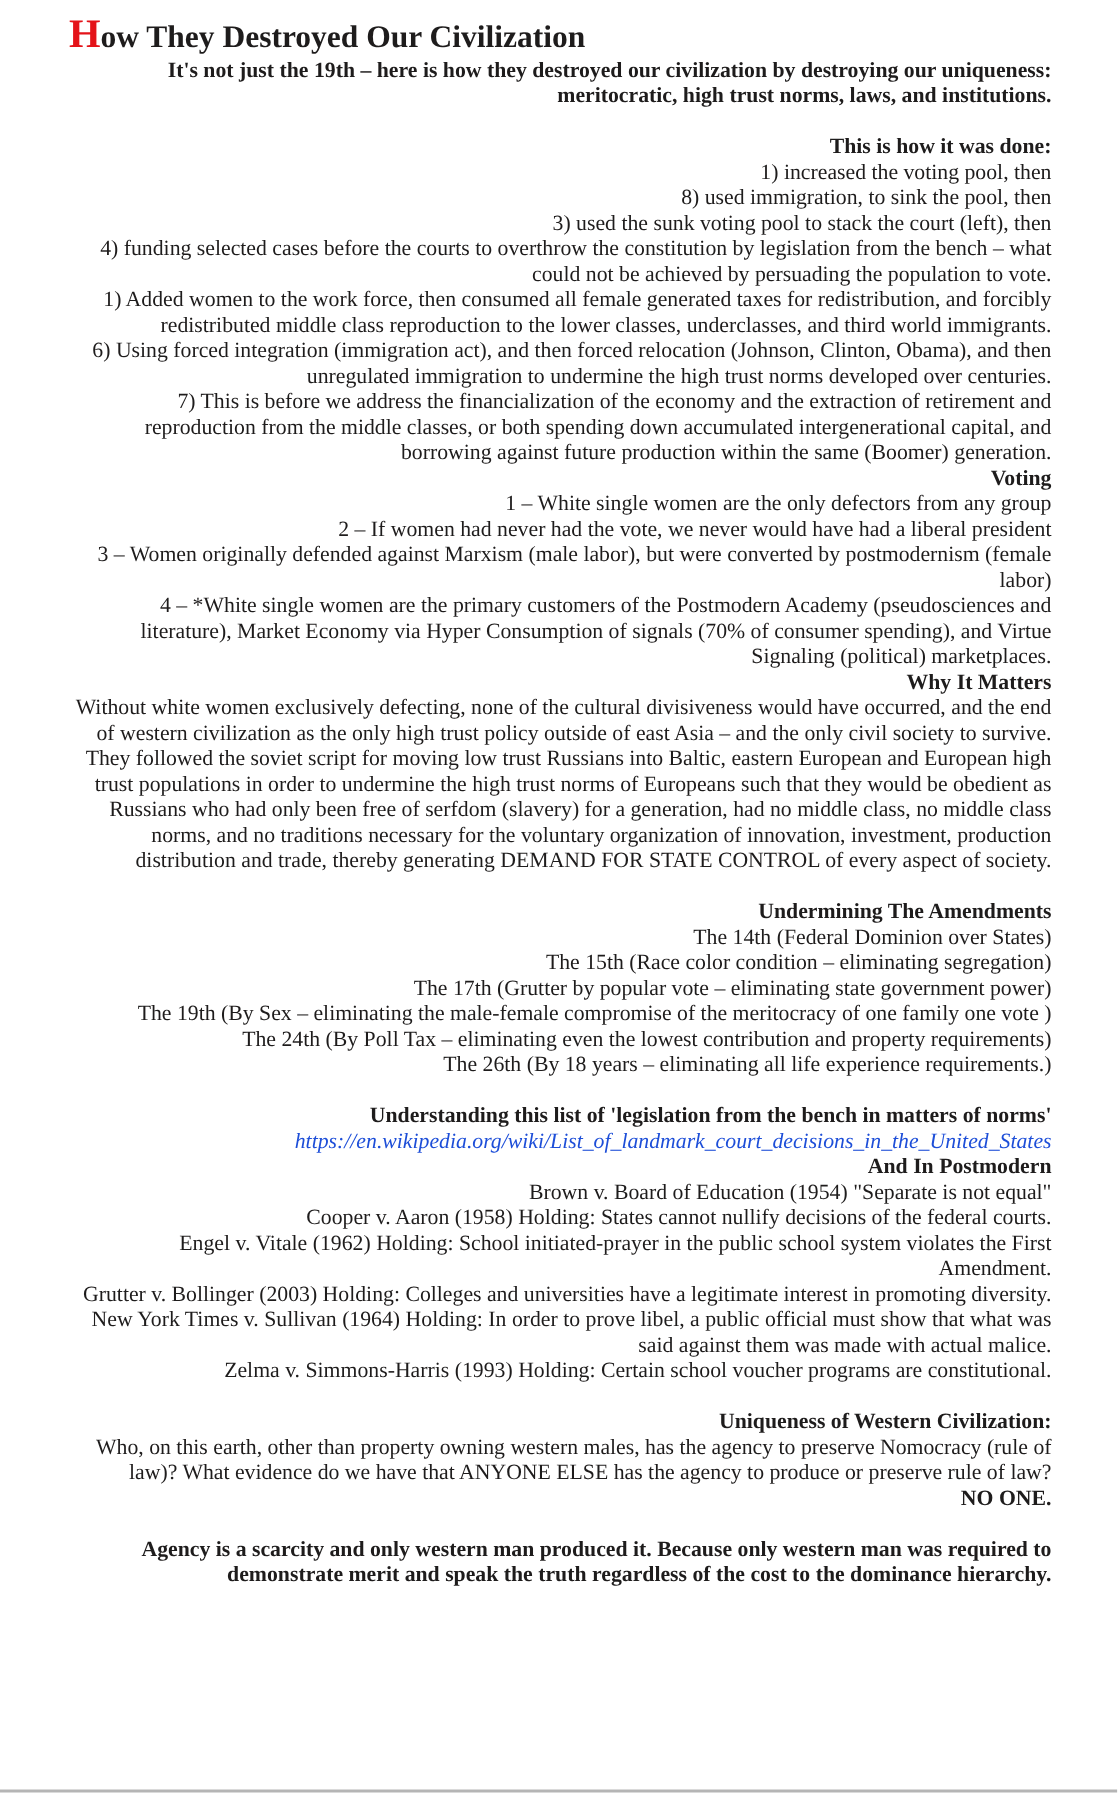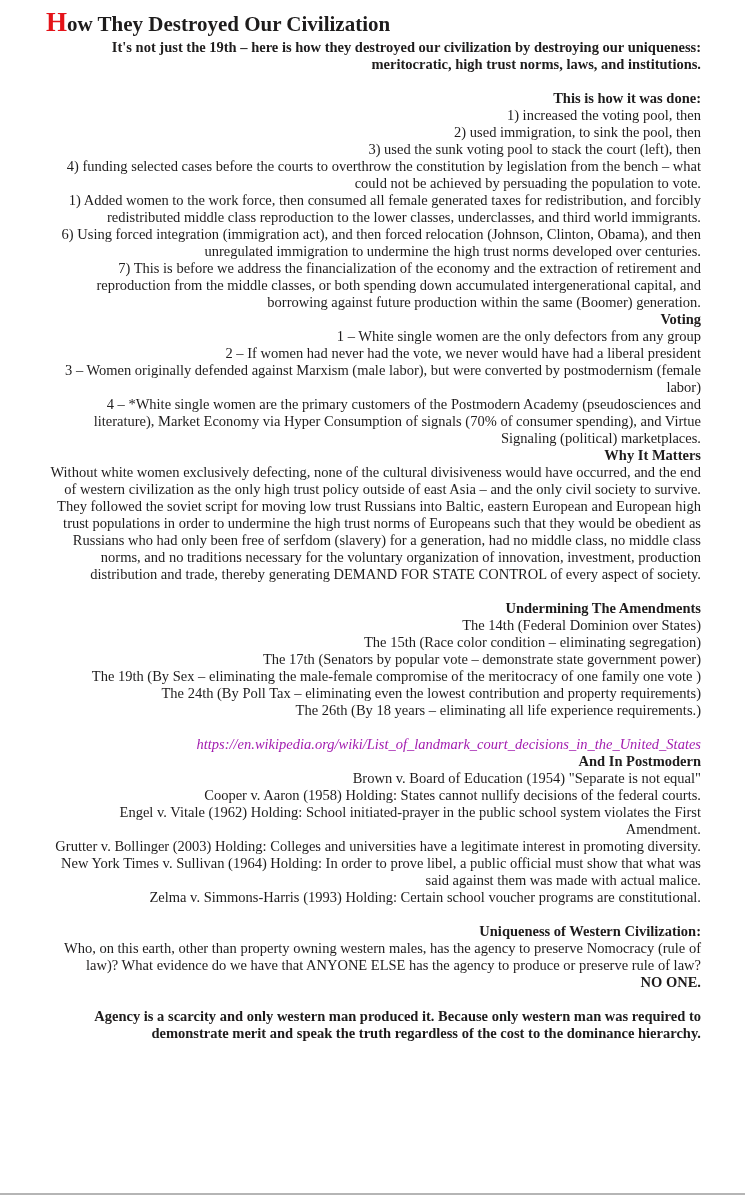--- a/index.html
+++ b/index.html
@@ -30,21 +30,21 @@
     font-size: 27px;
   }
   p { margin: 0; text-align: right; }
   .bold { font-weight: bold; }
   .hang {
     padding-left: 18px;
     text-indent: -18px;
   }
   .url-line {
     font-style: italic;
-    color: #a21caf;
+    color: #1d4ed8;
     text-decoration: none;
   }
   .spacer { height: 17px; }
   .bottom-edge {
     position: absolute;
     left: 0;
     right: 0;
     bottom: 5px;
     height: 2px;
     background: #b5b5b5;
@@ -56,21 +56,21 @@
 <div class="page">
 
   <h1 class="doc-title"><span class="title-initial" style="color:#e41319;">H</span><span>ow They Destroyed Our Civilization</span></h1>
 
   <p class="bold hang">It's not just the 19th – here is how they destroyed our civilization by destroying our uniqueness: meritocratic, high trust norms, laws, and institutions.</p>
 
   <div class="spacer"></div>
 
   <p class="bold">This is how it was done:</p>
   <p class="hang">1) increased the voting pool, then</p>
-  <p class="hang">2) used immigration, to sink the pool, then</p>
+  <p class="hang">8) used immigration, to sink the pool, then</p>
   <p class="hang">3) used the sunk voting pool to stack the court (left), then</p>
   <p class="hang">4) funding selected cases before the courts to overthrow the constitution by legislation from the bench – what could not be achieved by persuading the population to vote.</p>
   <p class="hang">1) Added women to the work force, then consumed all female generated taxes for redistribution, and forcibly redistributed middle class reproduction to the lower classes, underclasses, and third world immigrants.</p>
   <p class="hang">6) Using forced integration (immigration act), and then forced relocation (Johnson, Clinton, Obama), and then unregulated immigration to undermine the high trust norms developed over centuries.</p>
   <p class="hang">7) This is before we address the financialization of the economy and the extraction of retirement and reproduction from the middle classes, or both spending down accumulated intergenerational capital, and borrowing against future production within the same (Boomer) generation.</p>
 
   <p class="bold">Voting</p>
   <p class="hang">1 – White single women are the only defectors from any group</p>
   <p class="hang">2 – If women had never had the vote, we never would have had a liberal president</p>
   <p class="hang">3 – Women originally defended against Marxism (male labor), but were converted by postmodernism (female labor)</p>
@@ -79,27 +79,28 @@
   <p class="bold">Why It Matters</p>
   <p>Without white women exclusively defecting, none of the cultural divisiveness would have occurred, and the end of western civilization as the only high trust policy outside of east Asia – and the only civil society to survive.</p>
 
   <p>They followed the soviet script for moving low trust Russians into Baltic, eastern European and European high trust populations in order to undermine the high trust norms of Europeans such that they would be obedient as Russians who had only been free of serfdom (slavery) for a generation, had no middle class, no middle class norms, and no traditions necessary for the voluntary organization of innovation, investment, production distribution and trade, thereby generating DEMAND FOR STATE CONTROL of every aspect of society.</p>
 
   <div class="spacer"></div>
 
   <p class="bold">Undermining The Amendments</p>
   <p class="hang">The 14th (Federal Dominion over States)</p>
   <p class="hang">The 15th (Race color condition – eliminating segregation)</p>
-  <p class="hang">The 17th (Senators by popular vote – demonstrate state government power)</p>
+  <p class="hang">The 17th (Grutter by popular vote – eliminating state government power)</p>
   <p class="hang">The 19th (By Sex – eliminating the male-female compromise of the meritocracy of one family one vote )</p>
   <p class="hang">The 24th (By Poll Tax – eliminating even the lowest contribution and property requirements)</p>
   <p class="hang">The 26th (By 18 years – eliminating all life experience requirements.)</p>
 
   <div class="spacer"></div>
 
+  <p class="bold">Understanding this list of 'legislation from the bench in matters of norms'</p>
   <p><a href="#" class="url-line">https://en.wikipedia.org/wiki/List_of_landmark_court_decisions_in_the_United_States</a></p>
 
   <p class="bold">And In Postmodern</p>
   <p class="hang">Brown v. Board of Education (1954) "Separate is not equal"</p>
   <p class="hang">Cooper v. Aaron (1958) Holding: States cannot nullify decisions of the federal courts.</p>
   <p class="hang">Engel v. Vitale (1962) Holding: School initiated-prayer in the public school system violates the First Amendment.</p>
   <p class="hang">Grutter v. Bollinger (2003) Holding: Colleges and universities have a legitimate interest in promoting diversity.</p>
   <p class="hang">New York Times v. Sullivan (1964) Holding: In order to prove libel, a public official must show that what was said against them was made with actual malice.</p>
   <p class="hang">Zelma v. Simmons-Harris (1993) Holding: Certain school voucher programs are constitutional.</p>
 

